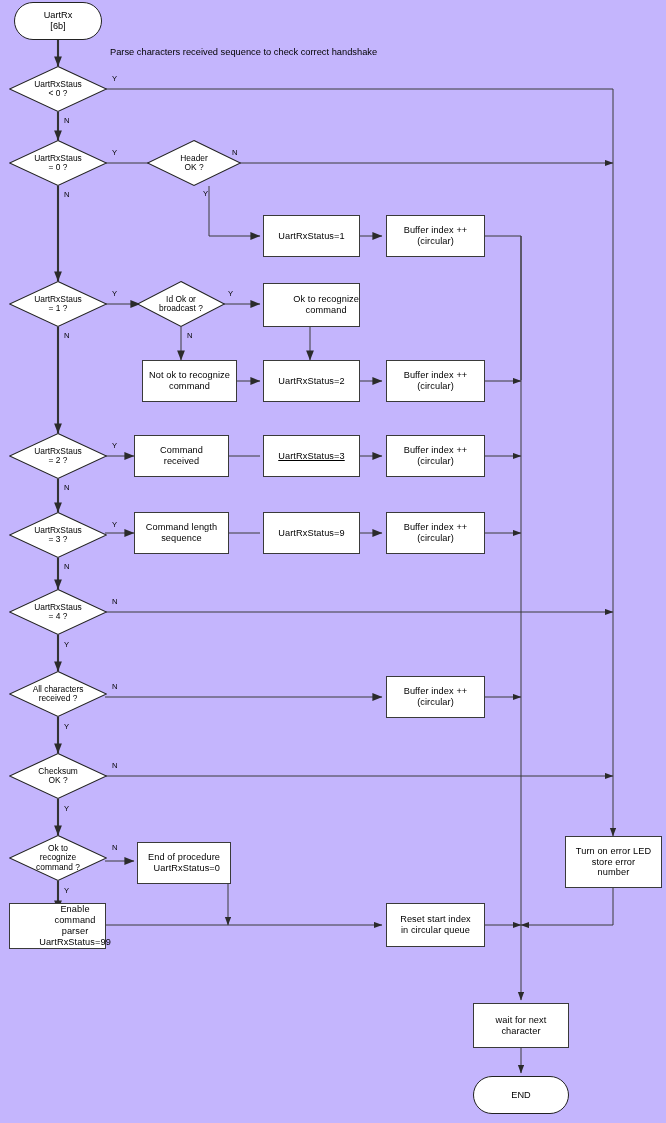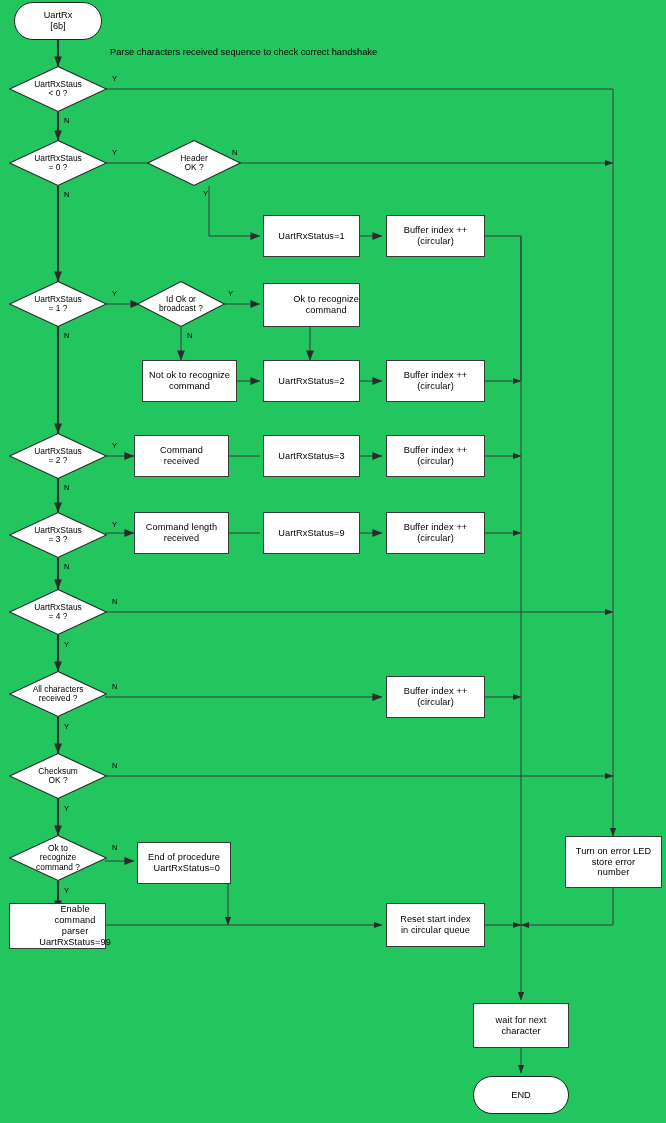--- a/index.html
+++ b/index.html
@@ -5,21 +5,21 @@
 <style>
   html,body{margin:0;padding:0;background:#ffffff;}
   body{
     font-family:"Liberation Sans","DejaVu Sans",sans-serif;
     color:#000000;
   }
   #canvas{
     position:relative;
     width:666px;
     height:1123px;
-    background:#22c55e;
+    background:#c4b5fd;
     overflow:hidden;
   }
   svg#wires{
     position:absolute;
     left:0; top:0;
     width:666px; height:1123px;
     pointer-events:none;
   }
   .node{
     position:absolute;
@@ -247,40 +247,40 @@
     </svg>
     <span class="dlabel">UartRxStaus
 = 2 ?</span>
   </div>
 
   <div class="node proc" style="left:134px; top:435px; width:95px; height:42px;">
     <span>Command
 received</span>
   </div>
 
-  <div class="node proc" style="left:263px; top:435px; width:97px; height:42px;">
+  <div class="node proc" style="left:263px; top:435px; width:97px; height:42px;text-decoration:underline;">
     <span>UartRxStatus=3</span>
   </div>
 
   <div class="node proc" style="left:386px; top:435px; width:99px; height:42px;">
     <span>Buffer index ++
 (circular)</span>
   </div>
 
   <div class="node diamond" style="left:9px; top:512px; width:98px; height:46px;">
     <svg class="dshape" viewBox="0 0 98 46" preserveAspectRatio="none">
       <polygon points="49,0.6 97.4,23 49,45.4 0.6,23" fill="#fff" stroke="#222" stroke-width="1.1" vector-effect="non-scaling-stroke"></polygon>
     </svg>
     <span class="dlabel">UartRxStaus
 = 3 ?</span>
   </div>
 
   <div class="node proc" style="left:134px; top:512px; width:95px; height:42px;">
     <span>Command length
-received</span>
+sequence</span>
   </div>
 
   <div class="node proc" style="left:263px; top:512px; width:97px; height:42px;">
     <span>UartRxStatus=9</span>
   </div>
 
   <div class="node proc" style="left:386px; top:512px; width:99px; height:42px;">
     <span>Buffer index ++
 (circular)</span>
   </div>

